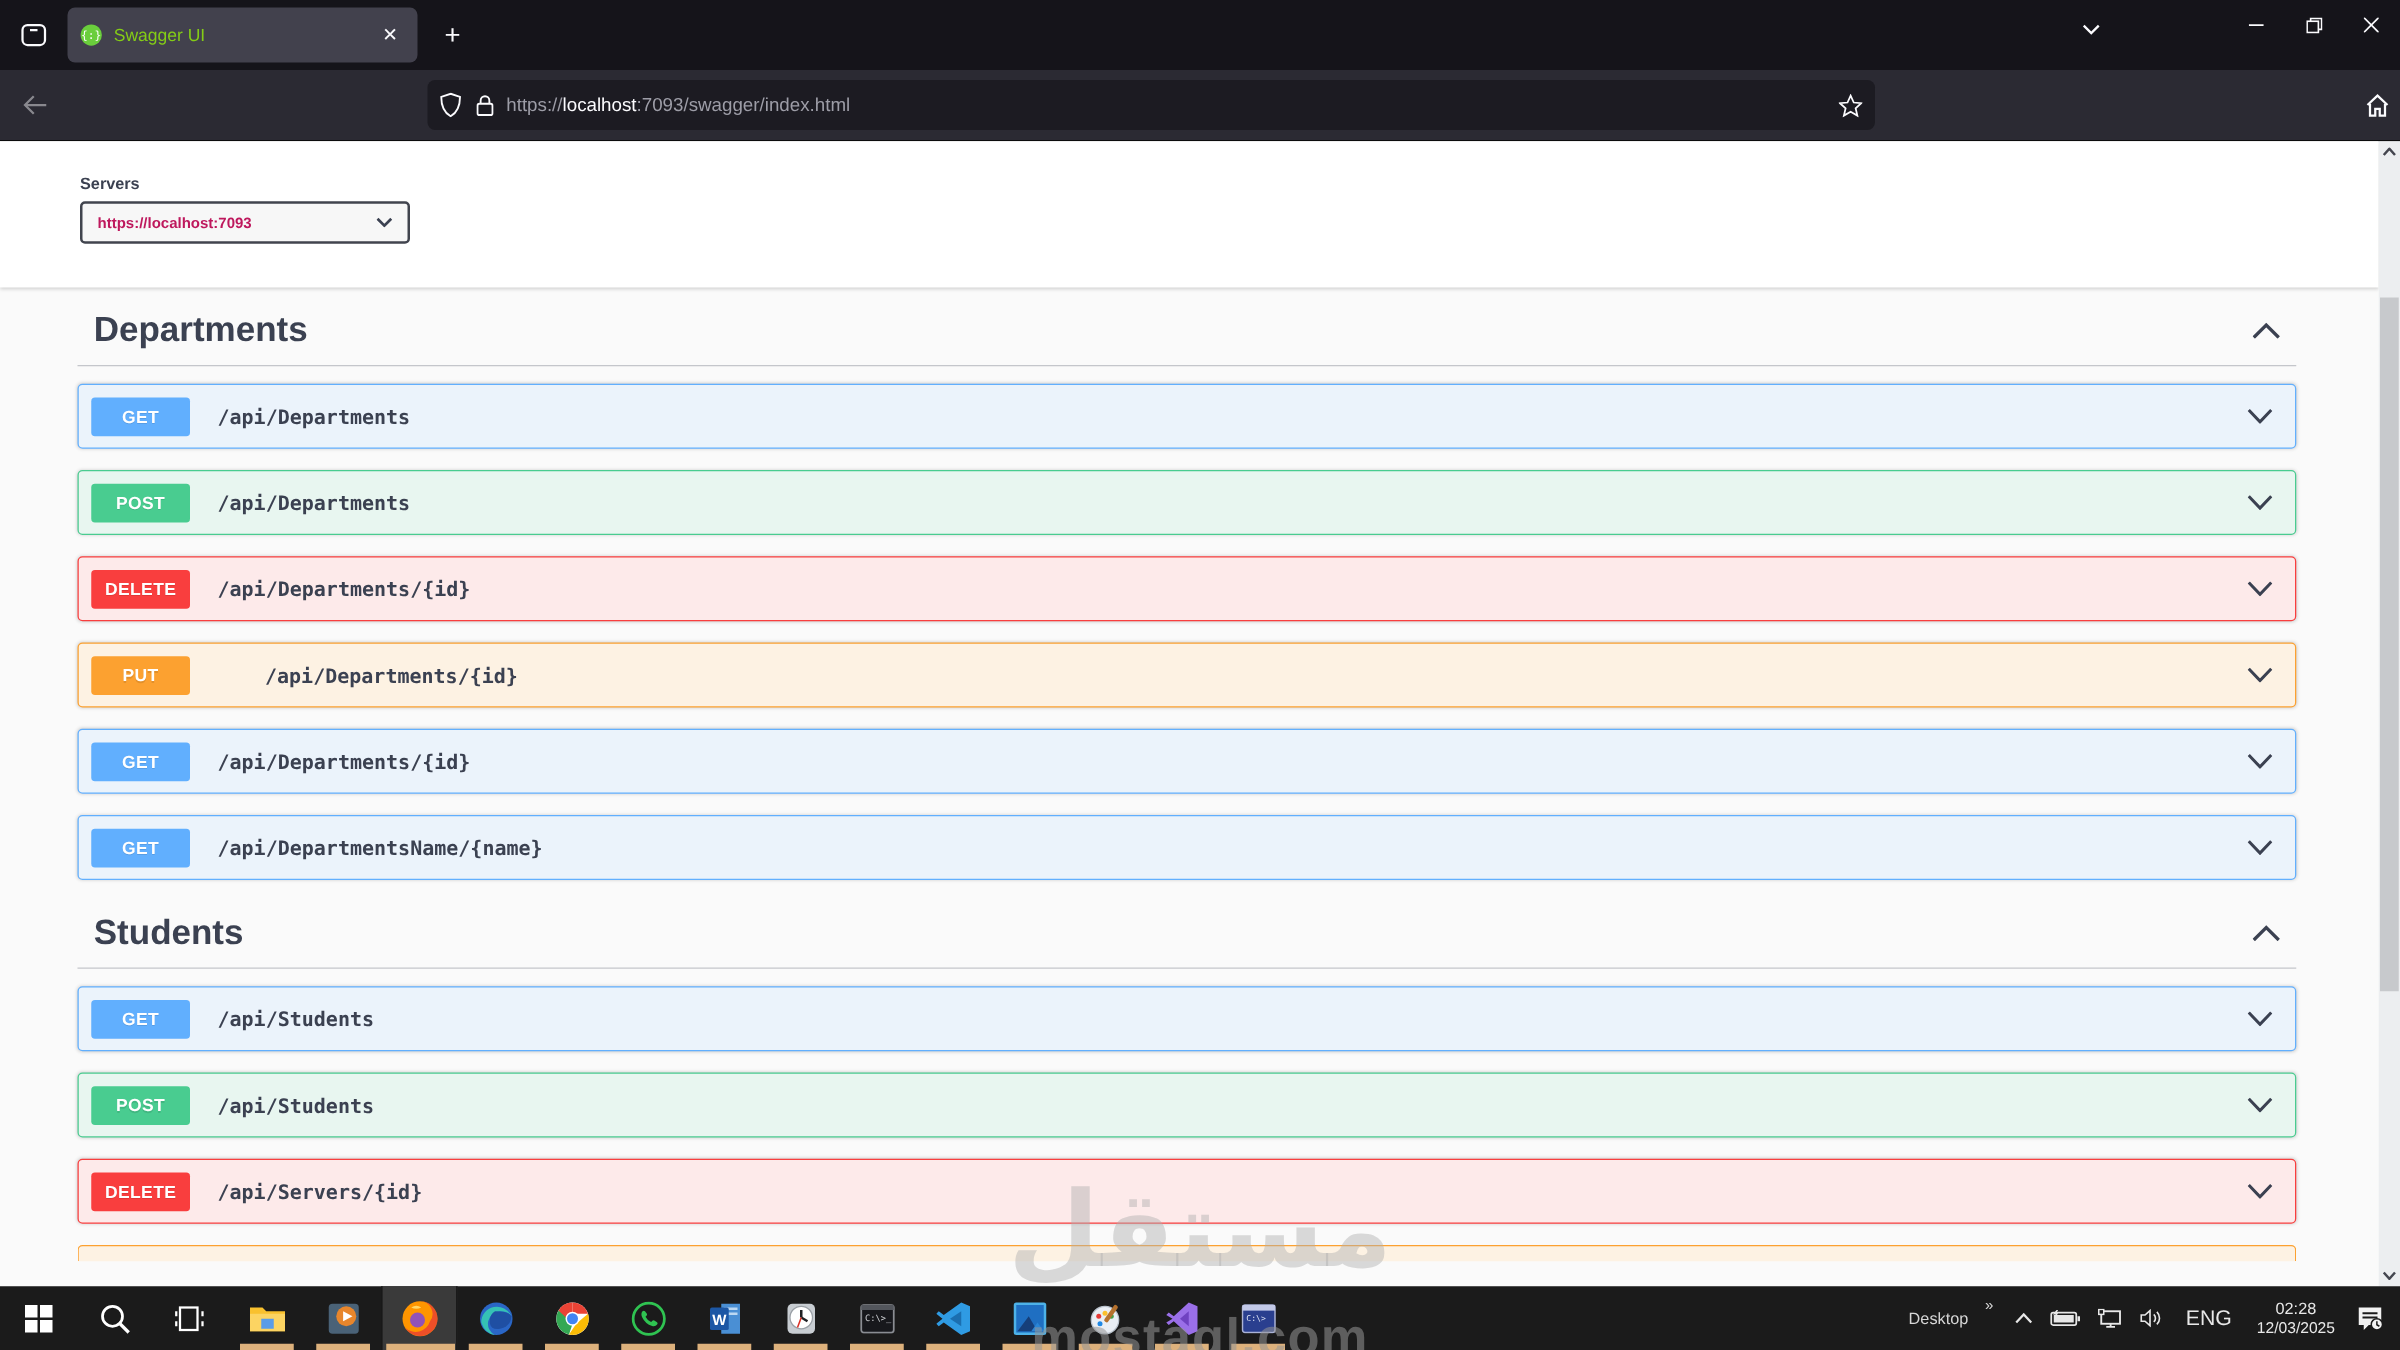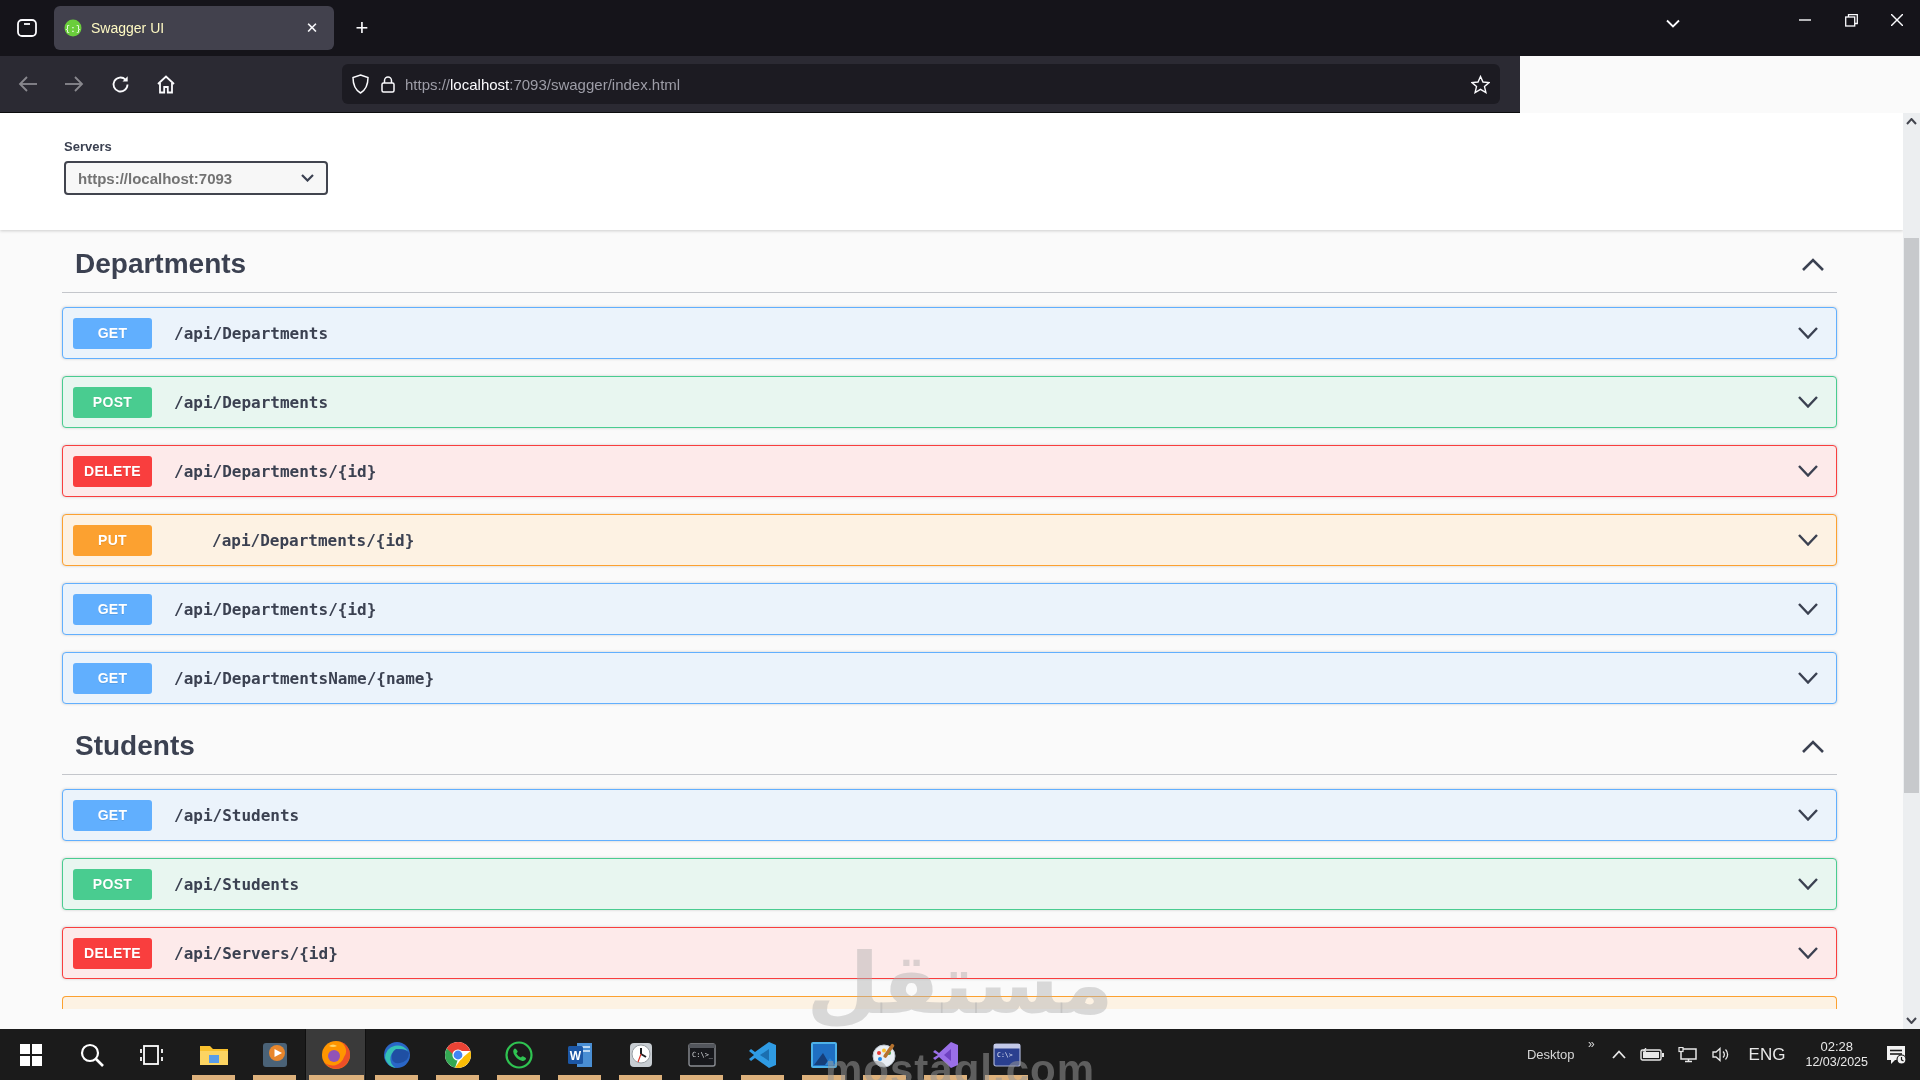--- a/index.html
+++ b/index.html
@@ -7,54 +7,54 @@
               font-family:"Liberation Sans", sans-serif; }
   .screen { position:relative; width:1920px; height:1080px; }
 
   
   .tabbar { position:absolute; top:0; left:0; width:1920px; height:56px; background:#15141a;
             display:flex; align-items:center; }
   .ffview-btn { width:34px; height:34px; margin-left:10px; border-radius:6px; display:flex;
                 align-items:center; justify-content:center; }
   .tab { position:absolute; left:54px; top:6px; width:280px; height:44px; background:#42414d;
          border-radius:6px; display:flex; align-items:center; padding:0 10px; }
-  .tab-title { color:#fef9c3; font-size:14px; margin-left:9px; flex:1; white-space:nowrap;
+  .tab-title { color:#84cc16; font-size:14px; margin-left:9px; flex:1; white-space:nowrap;
                overflow:hidden; }
   .tab-close { width:24px; height:24px; border-radius:4px; display:flex; align-items:center;
                justify-content:center; color:#fbfbfe; font-size:15px; }
   .newtab-btn { position:absolute; left:346px; top:12px; width:32px; height:32px; color:#fbfbfe;
                 font-size:22px; display:flex; align-items:center; justify-content:center; border-radius:4px; }
   .win-controls { position:absolute; right:0; top:0; height:40px; display:flex; align-items:center; }
   .wc-btn { width:46px; height:40px; display:flex; align-items:center; justify-content:center; color:#fbfbfe; }
   .tablist-btn { position:absolute; right:230px; top:8px; width:34px; height:30px; display:flex;
                  align-items:center; justify-content:center; color:#fbfbfe; }
 
-  .navbar { position:absolute; top:56px; left:0; width:1520px; height:57px; background:#2b2a33;
-            display:flex; align-items:center; border-bottom:1px solid #0c0c0d; }
+  .navbar { position:absolute; top:56px; left:0; width:1920px; height:57px; background:#2b2a33;
+            display:flex; align-items:center; border-bottom:1px solid #0c0c0d;justify-content:space-between; }
   .nav-btn { width:36px; height:36px; margin-left:10px; border-radius:4px; display:flex;
              align-items:center; justify-content:center; }
   .nav-btn.dim svg { opacity:.45; }
   .urlbar { position:absolute; left:342px; top:8px; width:1158px; height:40px; background:#1c1b22;
             border-radius:6px; display:flex; align-items:center; padding:0 10px; }
   .url-text { margin-left:10px; font-size:15px; color:#9d9da7; flex:1; white-space:nowrap; overflow:hidden; }
   .url-text b { color:#fbfbfe; font-weight:normal; }
   .right-icons { position:absolute; right:8px; top:64px; display:flex; align-items:center; }
   .ri-btn { width:36px; height:36px; margin-left:8px; display:flex; align-items:center;
             justify-content:center; border-radius:4px; }
 
   
   .content { position:absolute; top:113px; left:0; width:1903px; height:916px; background:#fafafa;
              overflow:hidden; }
   .scheme-container { background:#ffffff; height:117px; padding:26px 0 0 64px;
                       box-shadow:0 1px 3px rgba(0,0,0,.18); }
   .servers-label { font-size:13px; font-weight:bold; color:#3b4151; margin-bottom:7px; }
   .server-select { width:264px; height:34px; background:#f7f7f7; border:2px solid #41444e;
                    border-radius:4px; display:flex; align-items:center; justify-content:space-between;
                    padding:0 12px; cursor:pointer; }
-  .server-select span { font-size:15px; font-weight:bold; color:#737373; }
+  .server-select span { font-size:12px; font-weight:bold; color:#be185d; }
 
   .api-wrapper { width:1775px; margin-left:62px; }
   .section-header { display:flex; align-items:center; justify-content:space-between;
                     margin-top:18px; padding:0 13px 12px 13px;
                     border-bottom:1px solid rgba(59,65,81,.28); margin-bottom:14px; cursor:pointer; }
   .section-header.students { margin-top:26px; }
   .section-title { font-size:28px; font-weight:bold; color:#3b4151; }
 
   .opblock { height:52px; border-radius:4px; display:flex; align-items:center; margin-bottom:17px;
              box-shadow:0 0 3px rgba(0,0,0,.19); padding:0 18px 0 10px; }

